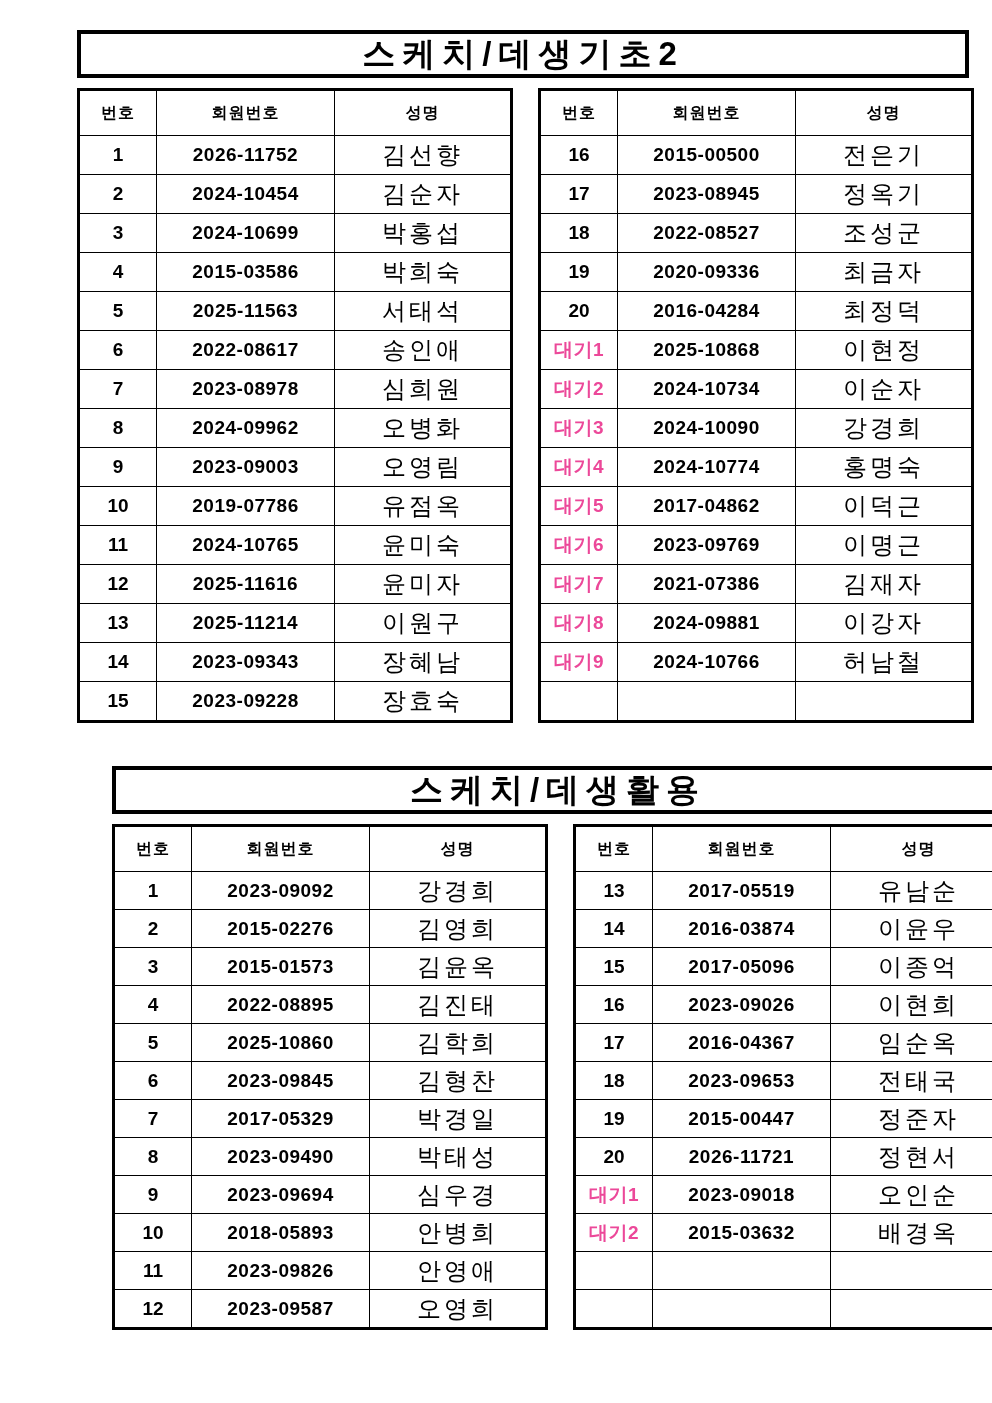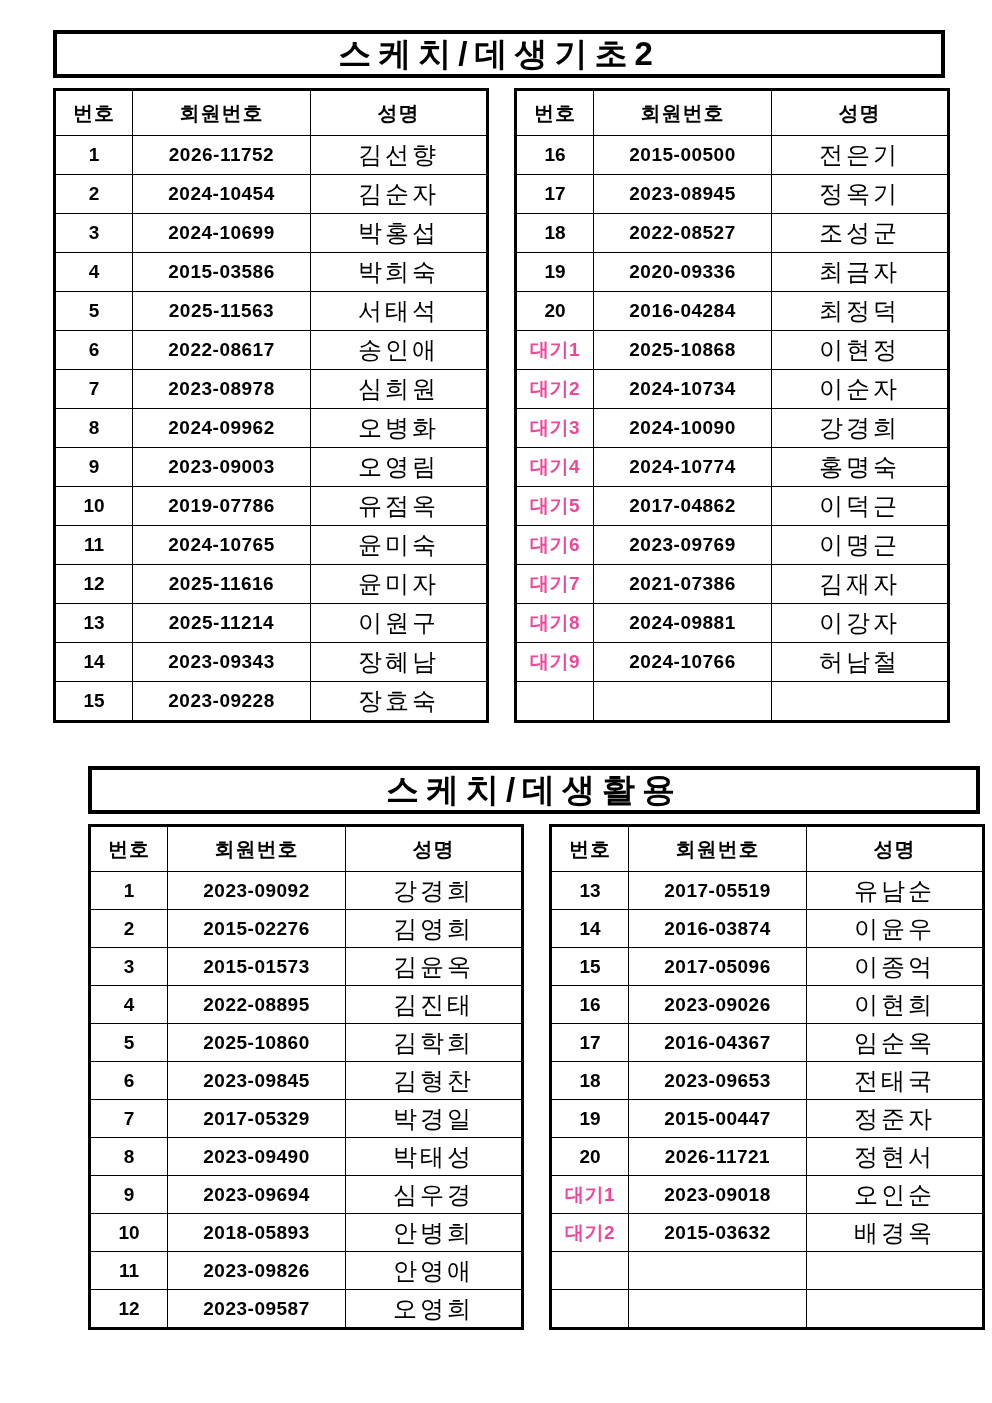--- a/index.html
+++ b/index.html
@@ -7,21 +7,21 @@
     padding: 0;
     background: #ffffff;
     font-family: "Liberation Sans", sans-serif;
     color: #000000;
   }
   .page {
     width: 992px;
     height: 1403px;
     background: #ffffff;
     box-sizing: border-box;
-    padding: 30px 47px 0 53px;
+    padding: 30px 47px 0 77px;
   }
   .section { margin: 0; }
   .section + .section { margin-top: 43px; margin-left: 35px; }
 
   .title-box {
     width: 892px;
     height: 48px;
     box-sizing: border-box;
     border: 4px solid #000000;
     display: flex;
@@ -49,21 +49,21 @@
   table.roster td {
     border: 1.5px solid #000000;
     text-align: center;
     vertical-align: middle;
     padding: 0;
     overflow: hidden;
     white-space: nowrap;
   }
   table.roster th {
     height: 44px;
-    font-size: 20px;
+    font-size: 16px;
     font-weight: bold;
     letter-spacing: 1px;
   }
   table.roster td { height: 37px; }
   .sec-1 table.roster td { height: 38px; }
 
   td.cell-no {
     font-weight: bold;
     font-size: 19px;
   }

